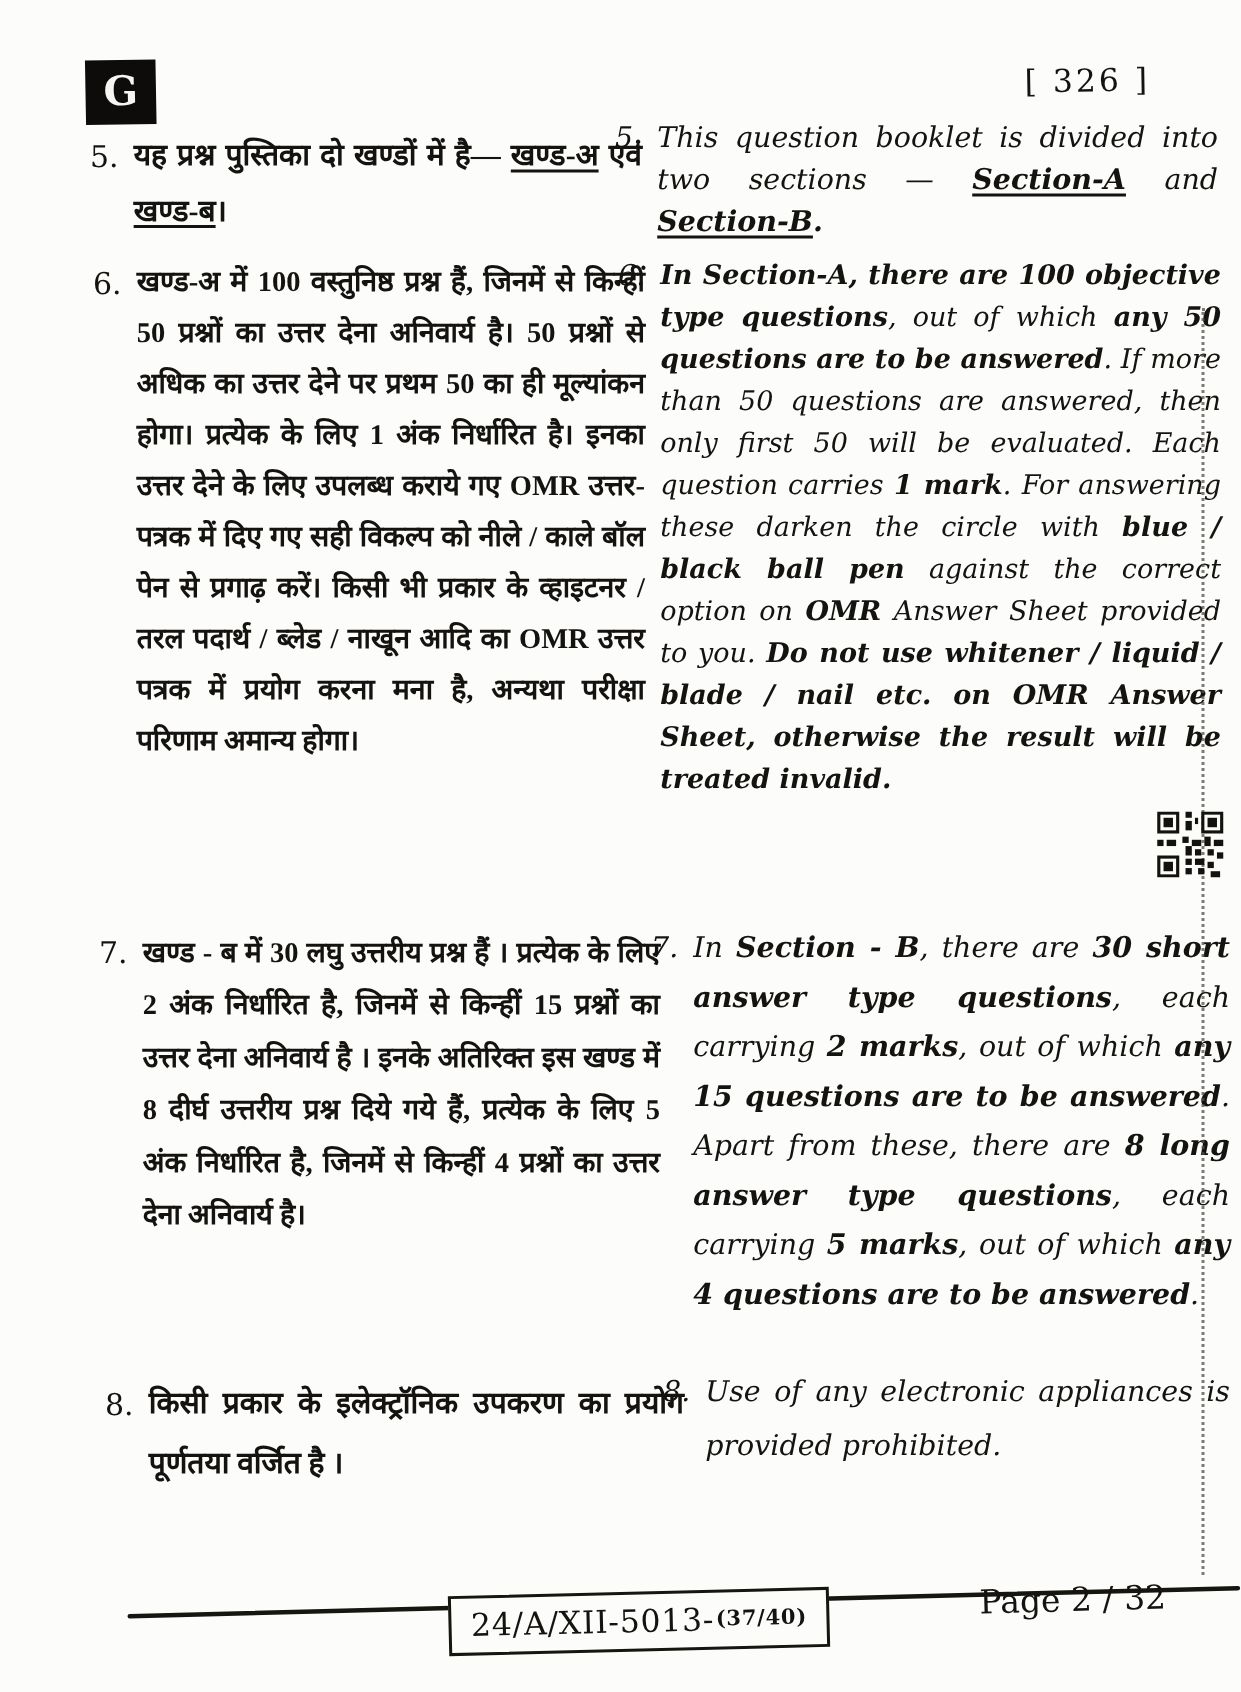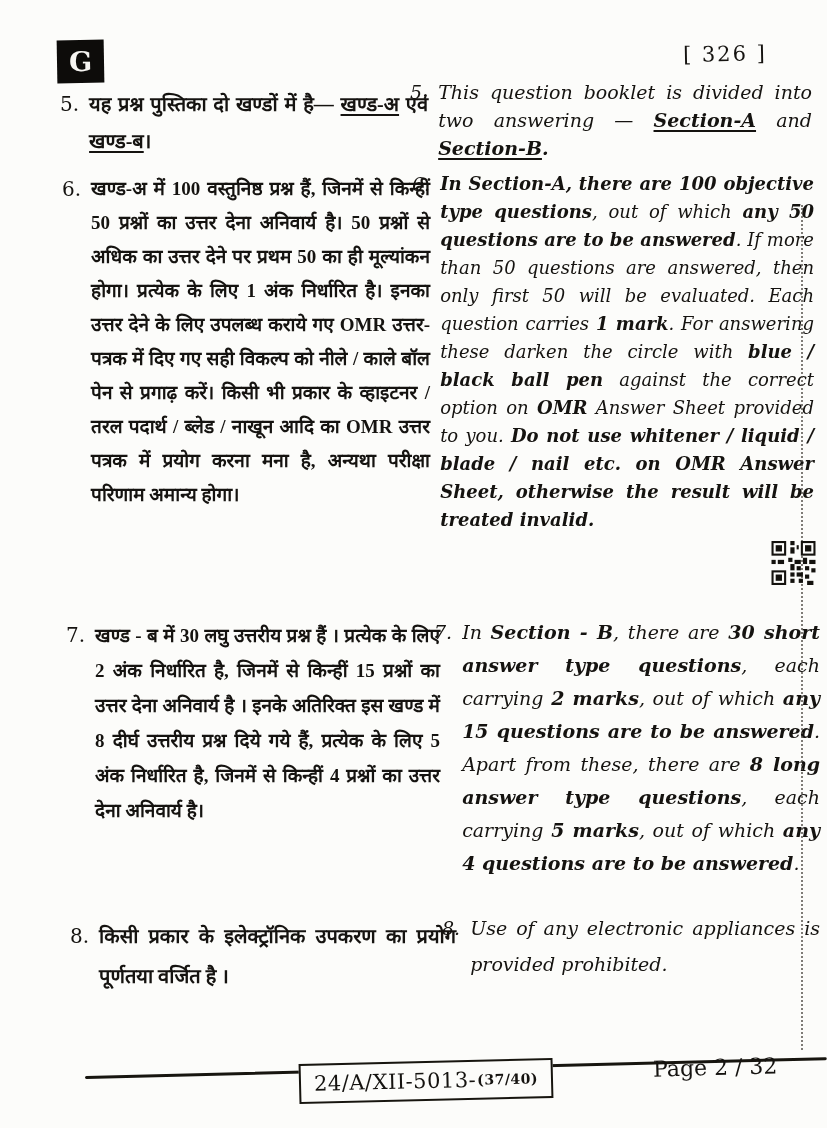--- a/index.html
+++ b/index.html
@@ -74,21 +74,21 @@
 
 <div class="abs g-badge">G</div>
 <div class="abs page-code">[ 326 ]</div>
 
 <div class="abs item hi" style="left:60px;top:86px;width:368px;font-size:20px;line-height:37px;">
   <span class="num">5.</span>
   <div class="txt"><span>यह प्रश्न पुस्तिका दो खण्डों में है— </span><span class="seg-b seg-u">खण्ड-अ</span><span> एवं </span><span class="seg-b seg-u">खण्ड-ब</span><span>।</span></div>
 </div>
 <div class="abs item en" style="left:410px;top:78px;width:402px;font-size:19px;line-height:28px;">
   <span class="num">5.</span>
-  <div class="txt"><span>This question booklet is divided into two answering — </span><span class="seg-b seg-u">Section-A</span><span> and </span><span class="seg-b seg-u">Section-B</span><span class="seg-b">.</span></div>
+  <div class="txt"><span>This question booklet is divided into two sections — </span><span class="seg-b seg-u">Section-A</span><span> and </span><span class="seg-b seg-u">Section-B</span><span class="seg-b">.</span></div>
 </div>
 
 <div class="abs item hi" style="left:62px;top:172px;width:368px;font-size:19px;line-height:34px;">
   <span class="num">6.</span>
   <div class="txt"><span class="seg-b">खण्ड-अ में 100 वस्तुनिष्ठ प्रश्न हैं,</span><span> जिनमें से </span><span class="seg-b">किन्हीं 50 प्रश्नों का उत्तर देना अनिवार्य है।</span><span> 50 प्रश्नों से अधिक का उत्तर देने पर प्रथम 50 का ही मूल्यांकन होगा। प्रत्येक के लिए </span><span class="seg-b">1 अंक</span><span> निर्धारित है। इनका उत्तर देने के लिए उपलब्ध कराये गए </span><span class="seg-b">OMR</span><span> उत्तर-पत्रक में दिए गए सही विकल्प को </span><span class="seg-b">नीले / काले बॉल पेन</span><span> से प्रगाढ़ करें। किसी भी प्रकार के </span><span class="seg-b">व्हाइटनर / तरल पदार्थ / ब्लेड / नाखून</span><span> आदि का </span><span class="seg-b">OMR</span><span> उत्तर पत्रक में प्रयोग करना मना है, अन्यथा परीक्षा परिणाम अमान्य होगा।</span></div>
 </div>
 <div class="abs item en" style="left:412px;top:170px;width:402px;font-size:18px;line-height:28px;">
   <span class="num">6.</span>
   <div class="txt"><span class="seg-b">In Section-A, there are 100 objective type questions</span><span>, out of which </span><span class="seg-b">any 50 questions are to be answered</span><span>. If more than 50 questions are answered, then only first 50 will be evaluated. Each question carries </span><span class="seg-b">1 mark</span><span>. For answering these darken the circle with </span><span class="seg-b">blue / black ball pen</span><span> against the correct option on </span><span class="seg-b">OMR</span><span> Answer Sheet provided to you. </span><span class="seg-b">Do not use whitener / liquid / blade / nail etc. on OMR Answer Sheet, otherwise the result will be treated invalid.</span></div>
 </div>

